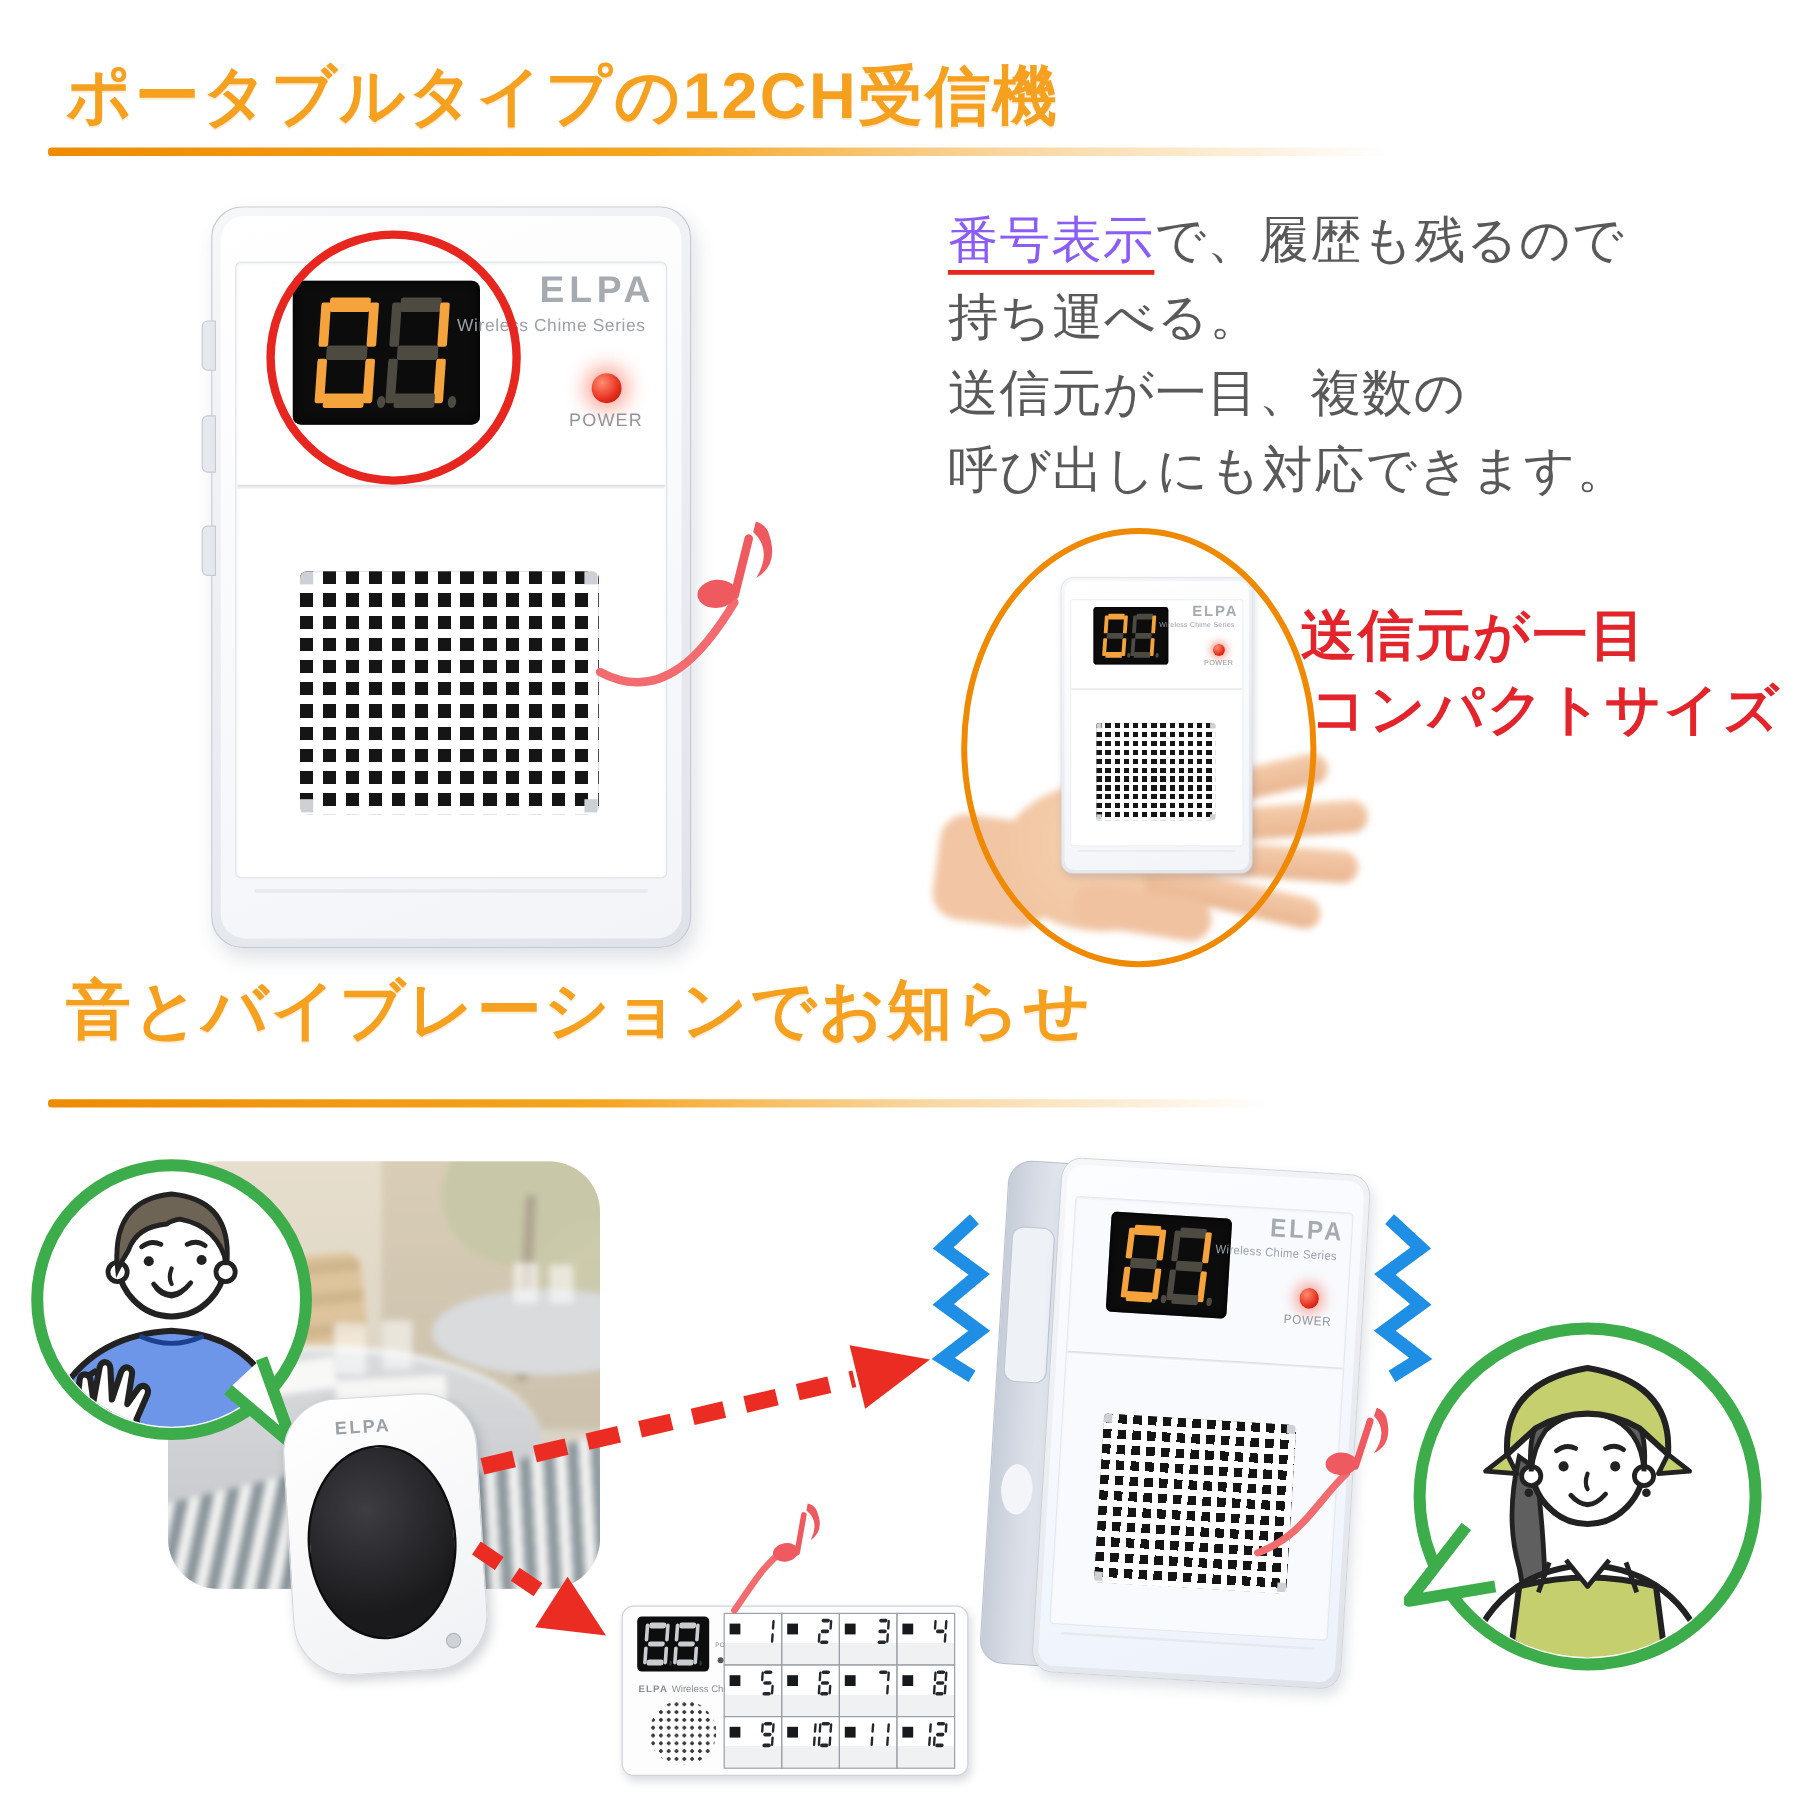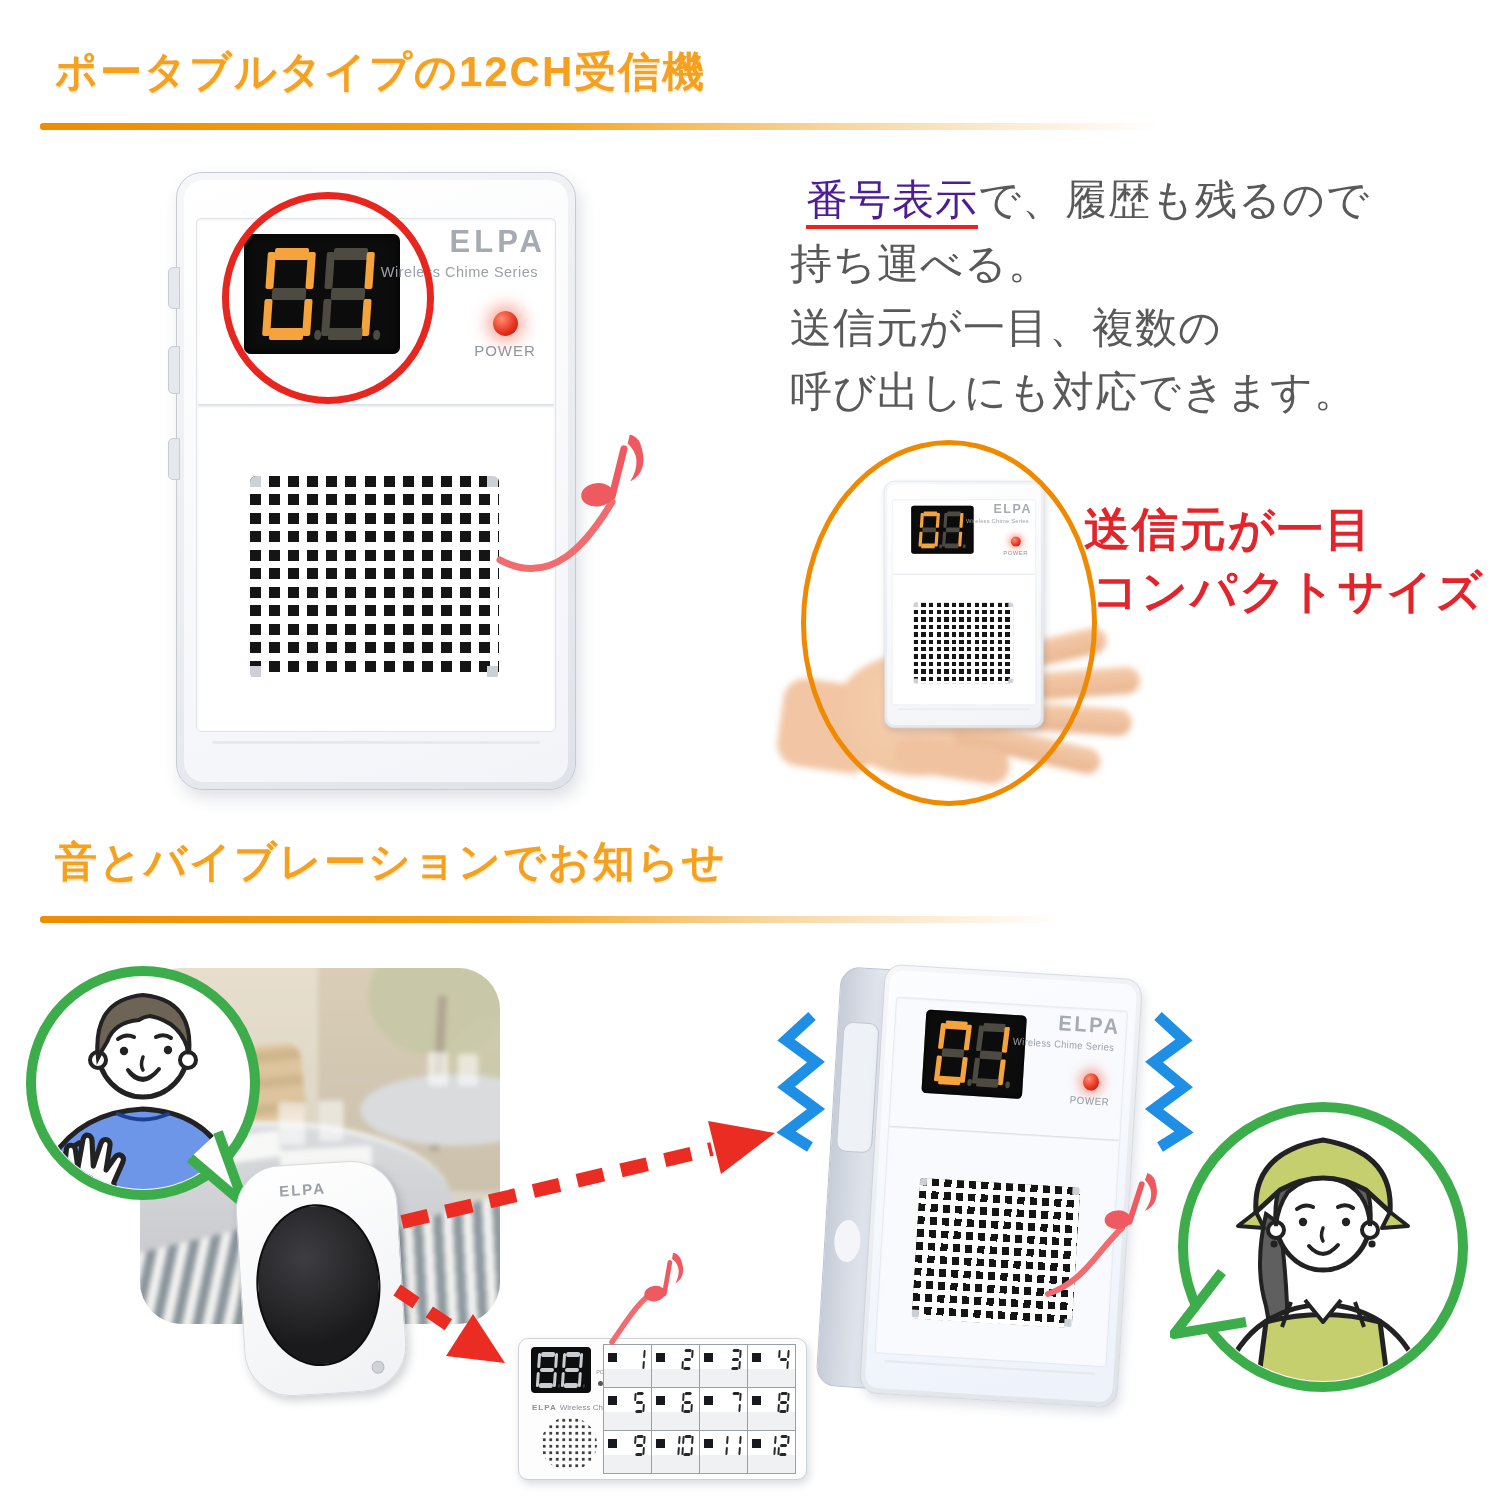--- a/index.html
+++ b/index.html
@@ -1,22 +1,22 @@
 <!DOCTYPE html>
 <html><head>
 <meta charset="utf-8">
 <style>
   html,body{margin:0;padding:0;background:#fff;}
   body{font-family:"Liberation Sans","DejaVu Sans",sans-serif;}
   #stage{position:relative;width:1500px;height:1500px;background:#fff;overflow:hidden;}
 
   
-  .sec-heading{position:absolute;left:55px;font-size:42px;font-weight:900;color:#F5A11F;
+  .sec-heading{position:absolute;left:55px;font-size:54px;font-weight:900;color:#F5A11F;
     letter-spacing:2px;white-space:nowrap;text-shadow:0 2px 0 rgba(240,150,20,.18);}
-  .h1{top:44px;} .h2{top:834px;}
+  .h1{top:44px;} .h2{top:806px;}
   .sec-bar{position:absolute;left:40px;height:7px;border-radius:3px;
     background:linear-gradient(90deg,#EE8C03 0%,#F5A51F 45%,#F8D49A 70%,rgba(255,255,255,0) 100%);}
   .bar1{top:123px;width:1120px;} .bar2{top:916px;width:1020px;}
 
   
   .dv{position:relative;width:400px;height:618px;}
   .dv-outer{position:absolute;inset:0;border-radius:26px;background:linear-gradient(150deg,#f6f7f9,#dfe3e9);
     border:1px solid #c6cbd2;box-shadow:4px 8px 16px rgba(50,70,100,.16);}
   .dv-front{position:absolute;inset:8px;border-radius:20px;background:linear-gradient(160deg,#ffffff,#f2f4f8);}
   .dv--cool .dv-front{background:linear-gradient(160deg,#fcfdff,#edf2fb);}
@@ -59,21 +59,21 @@
   .seg.dp{left:auto;right:-22%;bottom:0;width:14%;height:11%;border-radius:50%;background:var(--ghost);}
   .seg-amber{--lit:#F5A33C;--ghost:#4d4a42;}
   .seg-gray{--lit:#C9CDD2;--ghost:#34373a;}
   .seg-dark{--lit:#24272C;--ghost:transparent;}
 
   
   .main-device{position:absolute;left:176px;top:172px;z-index:2;}
   .highlight-circle{position:absolute;left:222px;top:192px;width:198px;height:198px;border:7px solid #E6261F;
     border-radius:50%;z-index:5;}
   .desc{position:absolute;left:790px;top:168px;font-size:42px;color:#595959;line-height:64px;letter-spacing:1px;z-index:2;}
-  .desc .hl{color:#4c1d95;border-bottom:4px solid #E6261F;padding-bottom:2px;margin-left:16px;}
+  .desc .hl{color:#8b5cf6;border-bottom:4px solid #E6261F;padding-bottom:2px;}
   .oval-ring{position:absolute;left:801px;top:440px;width:286px;height:356px;border:5px solid #EF8A00;
     border-radius:50%;z-index:4;}
   .hand{position:absolute;left:806px;top:636px;width:330px;height:170px;filter:blur(3px);z-index:1;}
   .hand i{position:absolute;display:block;}
   .hf{background:linear-gradient(#f5cbaa,#e9b691);border-radius:14px;}
   .hf1{left:150px;top:6px;width:152px;height:26px;transform:rotate(-13deg);}
   .hf2{left:162px;top:36px;width:172px;height:27px;transform:rotate(-4deg);}
   .hf3{left:158px;top:68px;width:168px;height:27px;transform:rotate(4deg);}
   .hf4{left:146px;top:98px;width:150px;height:26px;transform:rotate(13deg);}
   .hpalm{left:28px;top:16px;width:170px;height:124px;border-radius:50%;

